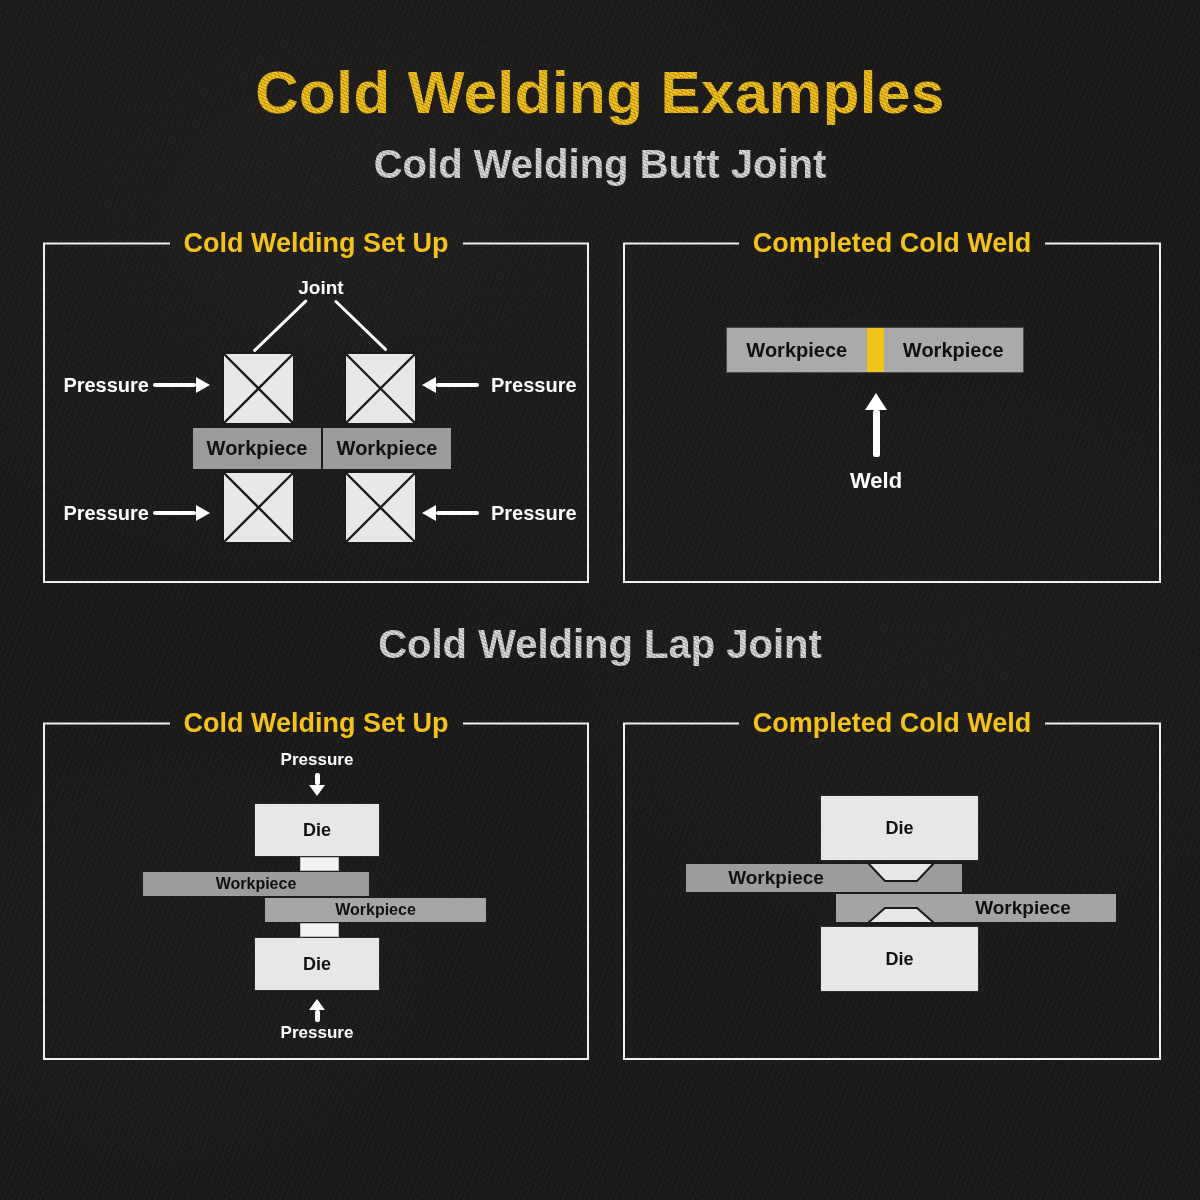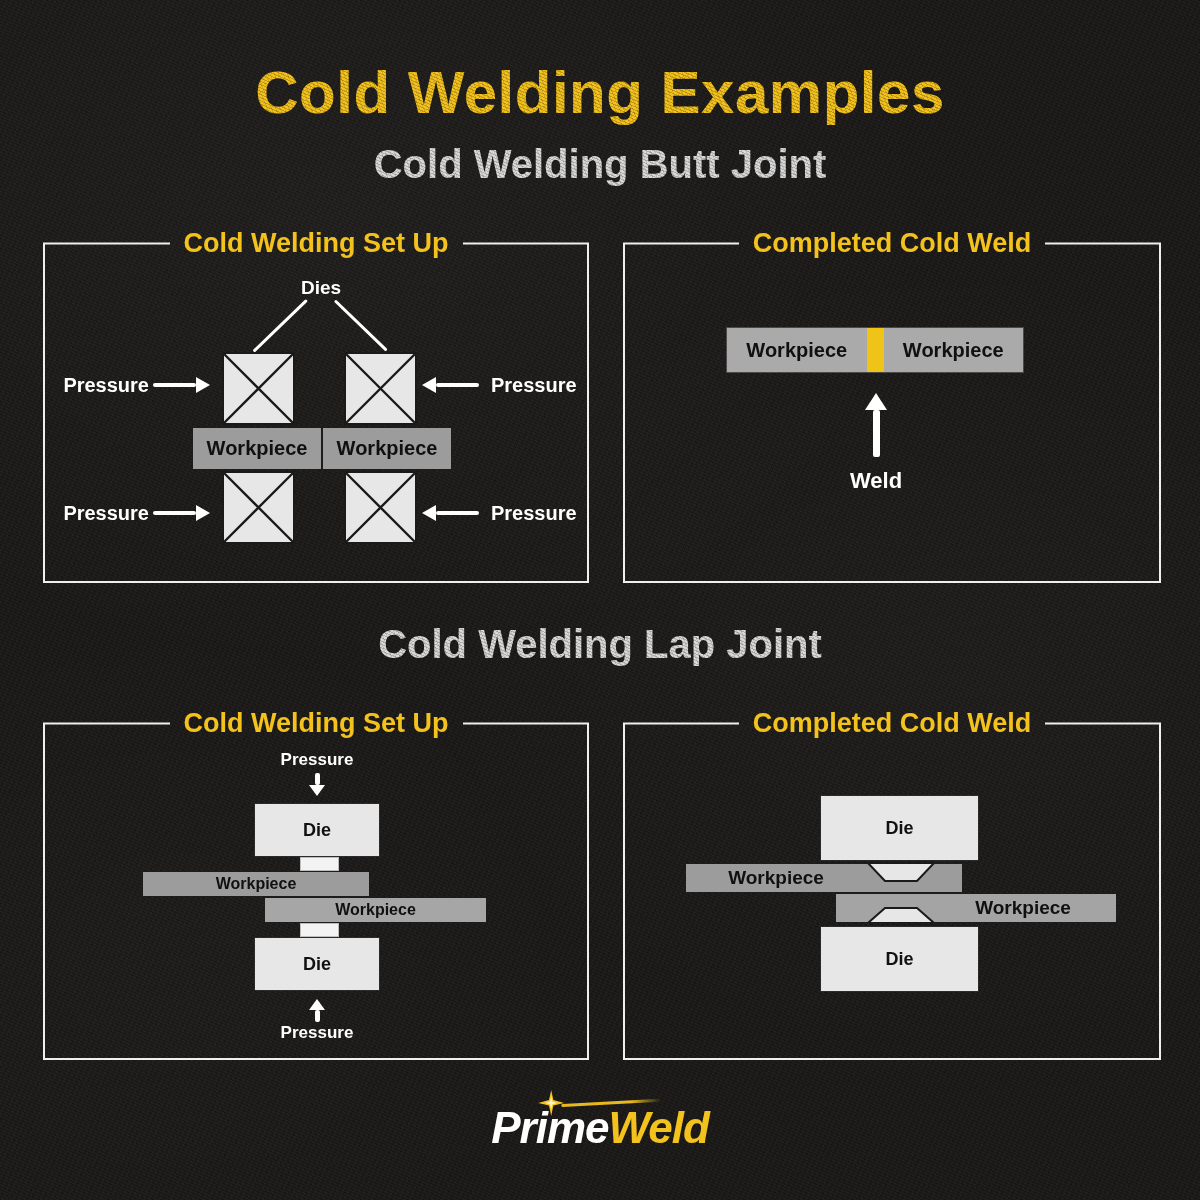--- a/index.html
+++ b/index.html
@@ -82,21 +82,21 @@
   <div class="abs ctr main-title">Cold Welding Examples</div>
   <div class="abs ctr section-subtitle" style="top:142px;">Cold Welding Butt Joint</div>
 
   <section class="panel" style="left:43px;top:243px;width:542px;height:338px;">
     <div class="panel-head">
       <i class="seg"></i>
       <span class="panel-title">Cold Welding Set Up</span>
       <i class="seg"></i>
     </div>
 
-    <div class="lbl" style="left:276px;top:45px;transform:translate(-50%,-50%);font-size:19px;">Dies</div>
+    <div class="lbl" style="left:276px;top:45px;transform:translate(-50%,-50%);font-size:19px;">Joint</div>
     <div class="pointer-line" style="left:262px;top:56px;width:74px;transform:rotate(136deg);"></div>
     <div class="pointer-line" style="left:290px;top:56px;width:72px;transform:rotate(44deg);"></div>
 
     <div class="die-x" style="left:177px;top:109px;">
       <svg viewBox="0 0 73 73">
           <rect x="1" y="1" width="71" height="71" fill="#E7E7E7" stroke="#1a1a1a" stroke-width="2"></rect>
           <path d="M1 1 L72 72 M72 1 L1 72" stroke="#1a1a1a" stroke-width="2.4" fill="none"></path>
         </svg>
     </div>
     <div class="die-x" style="left:299px;top:109px;">
@@ -218,24 +218,14 @@
       <span class="indent" style="left:31px;bottom:-1px;">
         <svg width="68" height="16" viewBox="0 0 68 16">
             <polygon points="18,1 50,1 67,16 1,16" fill="#E7E7E7" stroke="#1a1a1a" stroke-width="2"></polygon>
           </svg>
       </span>
     </div>
 
     <div class="die-box" style="left:195px;top:203px;width:159px;height:66px;">Die</div>
   </section>
 
-  <div class="abs logo">
-    <span class="spark">
-      <svg width="26" height="26" viewBox="0 0 26 26">
-        <path d="M13 0 L15.2 10 L26 13 L15.2 15.6 L13 26 L10.8 15.6 L0 13 L10.8 10 Z" fill="#F4C21C"></path>
-        <path d="M13 6 L14.2 11.4 L19 13 L14.2 14.3 L13 19.5 L11.8 14.3 L7 13 L11.8 11.4 Z" fill="#FFF3C4"></path>
-      </svg>
-    </span>
-    <span class="swoosh"></span>
-    <span class="word prime">Prime</span><span class="word weld">Weld</span>
-  </div>
 
 </div>
 
 </body></html>

